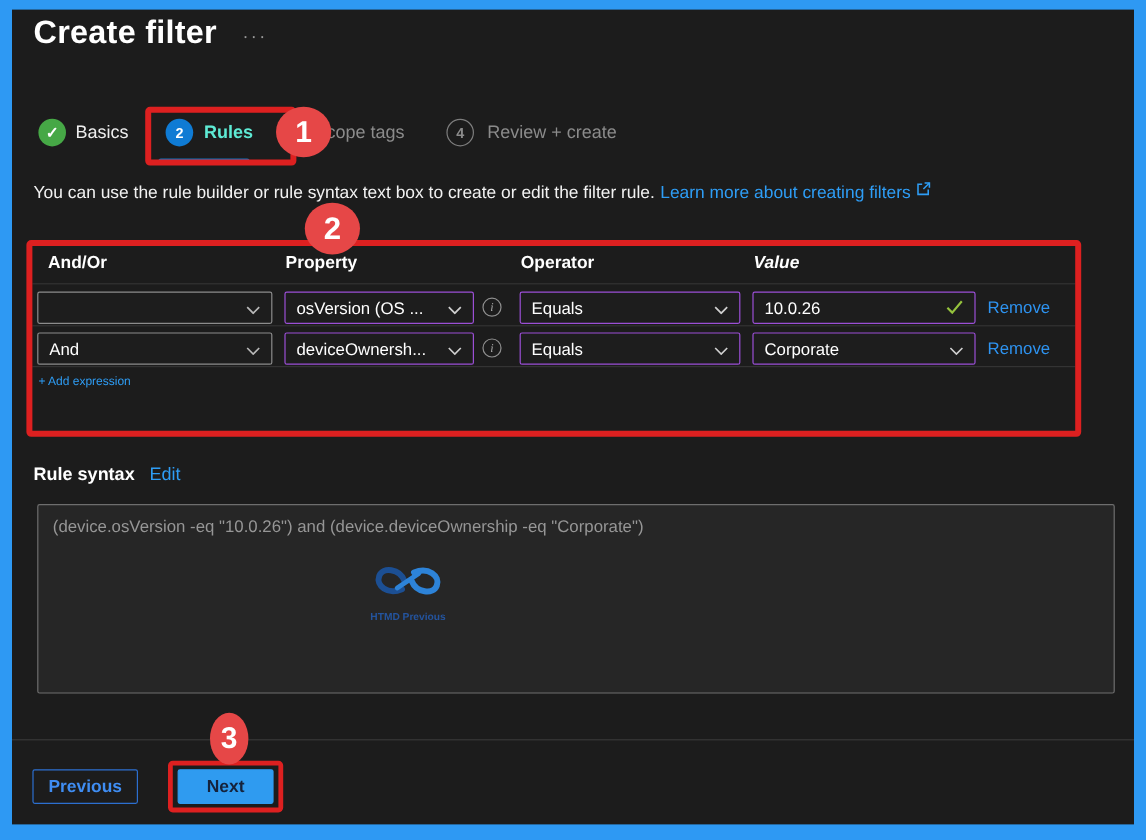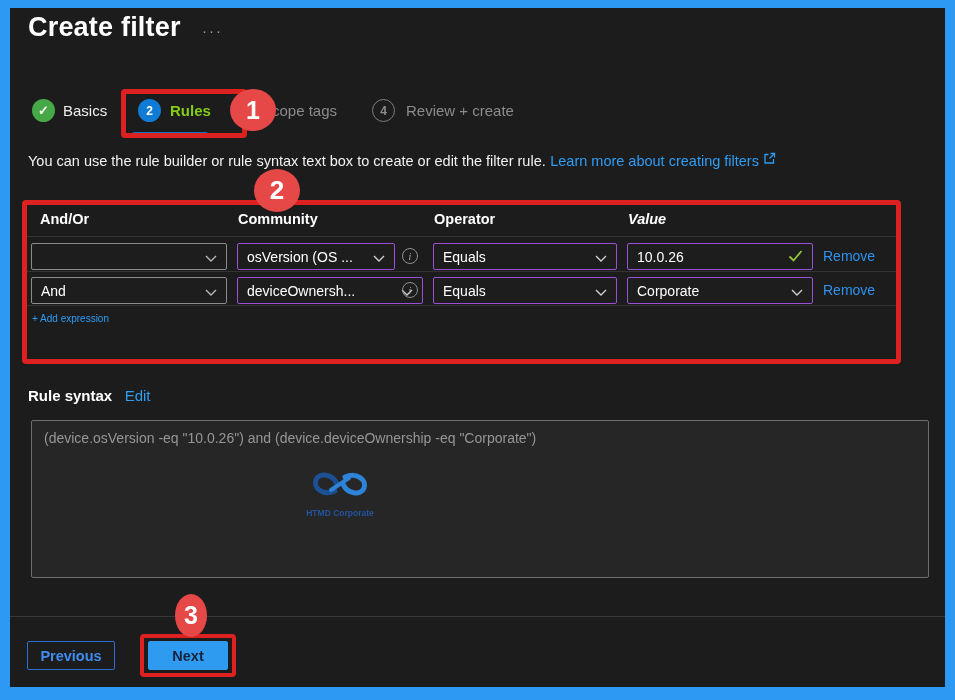--- a/index.html
+++ b/index.html
@@ -11,21 +11,21 @@
   .page-title { color:#fff; font-size:27px; font-weight:bold; letter-spacing:0.2px; }
   .dots { color:#9a9a9a; font-size:15px; letter-spacing:2px; cursor:pointer; }
 
   
   .step-circle { width:23px; height:23px; border-radius:50%; display:flex; align-items:center; justify-content:center;
                  font-size:12px; font-weight:bold; }
   .step-circle.done { background:#46a846; color:#fff; font-size:13px; }
   .step-circle.current { background:#0f7bd4; color:#fff; }
   .step-circle.upcoming { background:transparent; border:1.5px solid #7d7d7d; color:#8b8b8b; }
   .step-label { font-size:15px; color:#eee; }
-  .step-label.current { font-weight:bold; color:#84cc16; }
+  .step-label.current { font-weight:bold; color:#5eead4; }
   .step-label.upcoming { color:#8b8b8b; }
   .rules-underline { background:#1273c2; height:4px; border-radius:2px; }
 
   .body-text { color:#f2f2f2; font-size:14.5px; }
   .link { color:#2e9df5; font-size:14.5px; cursor:pointer; text-decoration:none;text-align:center; }
 
   
   .anno-box { border:5px solid #dd2020; border-radius:4px; z-index:15; pointer-events:none; }
   .anno-badge { background:#e64747; border-radius:50%; color:#fff; font-weight:bold;
                 display:flex; align-items:center; justify-content:center; z-index:20; }
@@ -90,21 +90,21 @@
             <path d="M7.5 1.5h4v4" fill="none" stroke="#2e9df5" stroke-width="1.3"></path>
             <path d="M11.5 1.5L6.5 6.5" stroke="#2e9df5" stroke-width="1.3"></path>
           </svg>
       </span>
     </div>
 
     <div class="abs anno-box" style="left:12px; top:192px; width:879px; height:164px;"></div>
     <div class="abs anno-badge" style="left:244px; top:161px; width:46px; height:43px; font-size:26px;">2</div>
 
     <div class="abs hdr" style="left:30px;  top:203px;">And/Or</div>
-    <div class="abs hdr" style="left:228px; top:203px;">Community</div>
+    <div class="abs hdr" style="left:228px; top:203px;">Property</div>
     <div class="abs hdr" style="left:424px; top:203px;">Operator</div>
     <div class="abs hdr" style="left:618px; top:203px;font-style:italic;">Value</div>
 
     <div class="abs row-line" style="left:17px; top:228px; width:869px;"></div>
     <div class="abs row-line" style="left:17px; top:263px; width:869px;"></div>
     <div class="abs row-line" style="left:17px; top:297px; width:869px;"></div>
 
     <div class="abs field" style="left:21px; top:235px; width:196px;">
       <span class="flex"></span>
       <span><svg width="12" height="7" viewBox="0 0 12 7">
@@ -131,21 +131,21 @@
           </svg></span>
     </div>
     <div class="abs remove-link" style="left:813px; top:240px;">Remove</div>
 
     <div class="abs field" style="left:21px; top:269px; width:196px;">
       <span class="flex">And</span>
       <span><svg width="12" height="7" viewBox="0 0 12 7">
             <path d="M1 1l5 5 5-5" fill="none" stroke="#b8b8b8" stroke-width="1.4"></path>
           </svg></span>
     </div>
-    <div class="abs field purple" style="left:227px; top:269px; width:186px;">
+    <div class="abs field purple" style="left:227px; top:269px; width:158px;">
       <span class="flex">deviceOwnersh...</span>
       <span><svg width="12" height="7" viewBox="0 0 12 7">
             <path d="M1 1l5 5 5-5" fill="none" stroke="#cfcfcf" stroke-width="1.4"></path>
           </svg></span>
     </div>
     <div class="abs info-icon" style="left:392px; top:274px;">i</div>
     <div class="abs field purple" style="left:423px; top:269px; width:184px;">
       <span class="flex">Equals</span>
       <span><svg width="12" height="7" viewBox="0 0 12 7">
             <path d="M1 1l5 5 5-5" fill="none" stroke="#cfcfcf" stroke-width="1.4"></path>
@@ -171,21 +171,21 @@
     </div>
 
     <div class="abs logo-wrap" style="left:280px; top:458px; width:100px;">
       <span>
         <svg width="62" height="36" viewBox="0 0 62 36">
           <path d="M28 18 C 24 8, 10 6, 7 14 C 4 22, 14 30, 26 25" stroke="#1c4f93" stroke-width="5" fill="none" stroke-linecap="round"></path>
           <path d="M34 18 C 38 28, 52 30, 55 22 C 58 14, 48 6, 36 11" stroke="#2d83d8" stroke-width="5" fill="none" stroke-linecap="round"></path>
           <path d="M22 24 L 40 12" stroke="#2d83d8" stroke-width="4" stroke-linecap="round"></path>
         </svg>
       </span>
-      <div class="logo-text">HTMD Corporate</div>
+      <div class="logo-text">HTMD Previous</div>
     </div>
 
     <div class="abs divider" style="left:0; top:608px; width:935px;"></div>
     <div class="abs anno-badge" style="left:165px; top:586px; width:32px; height:43px; font-size:25px;">3</div>
 
     <div class="abs btn secondary" style="left:17px; top:633px; width:88px;">Previous</div>
     <div class="abs btn primary" style="left:138px; top:633px; width:80px;">Next</div>
     <div class="abs anno-box" style="left:130px; top:626px; width:96px; height:43px; border-width:4px;"></div>
 
   </div>

